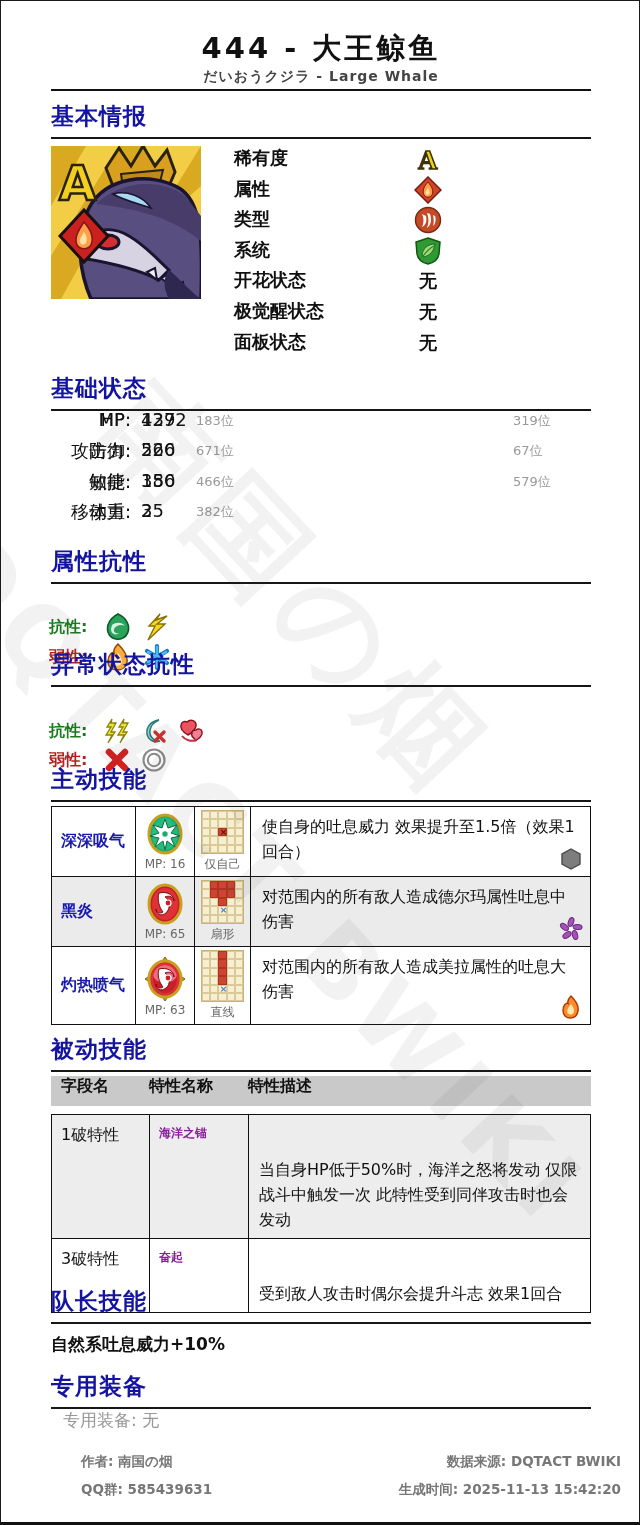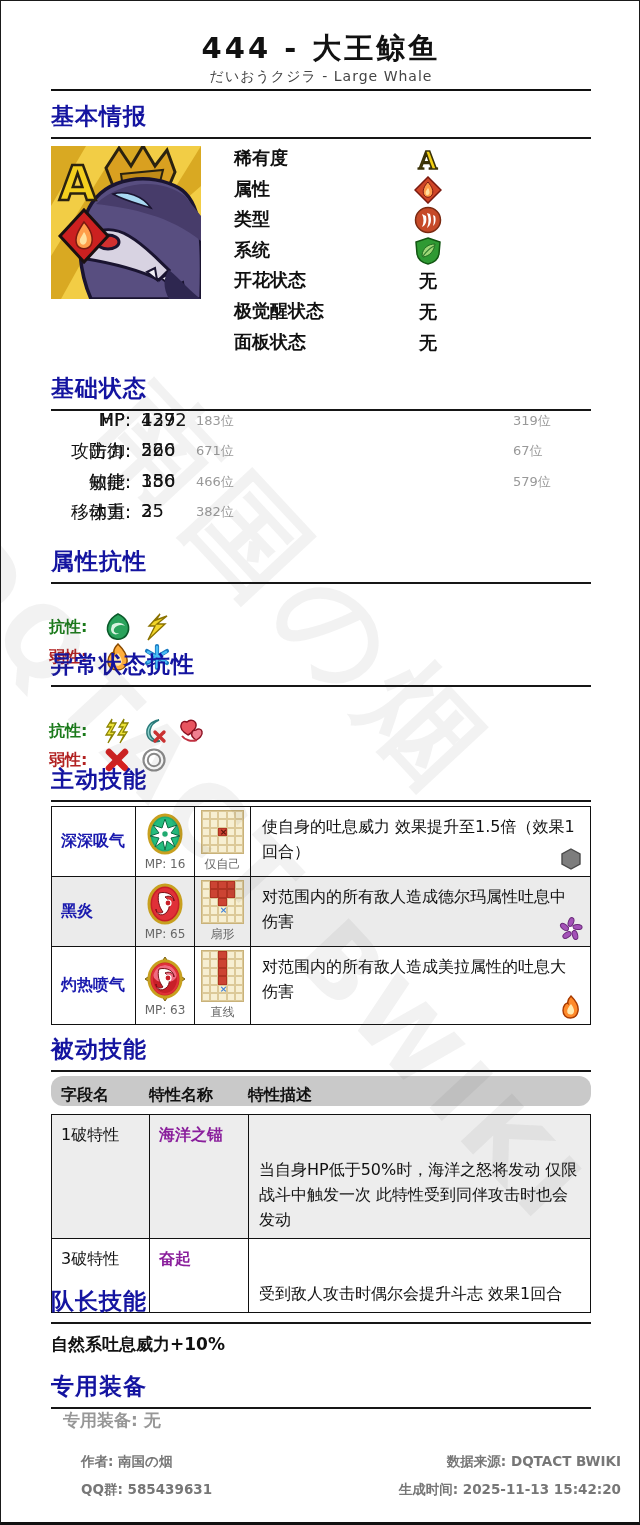--- a/index.html
+++ b/index.html
@@ -4,21 +4,21 @@
 <style>
   * { margin:0; padding:0; box-sizing:border-box; }
   html,body { background:#fff; }
   body { font-family:"DejaVu Sans","Liberation Sans",sans-serif; }
   .page { position:relative; width:640px; height:1525px; background:#fff;
           border:1px solid #1a1a1a; border-bottom:3px solid #111; overflow:hidden; }
   .abs { position:absolute; }
   .title { top:28px; left:0; width:640px; text-align:center; font-size:29px;
            font-weight:600; color:#111; letter-spacing:3px; }
   .subtitle { top:67px; left:0; width:640px; text-align:center; font-size:14px;
-              color:#444; letter-spacing:1px; }
+              color:#444; letter-spacing:1px;font-weight:bold; }
   .hr1 { top:88px; left:50px; width:540px; border-top:2px solid #111; }
   .h2 { left:50px; width:540px; font-size:23px; font-weight:bold; color:#1414a0;
         padding-bottom:5px; border-bottom:2px solid #161616; letter-spacing:1px; }
   
   .portrait { top:145px; left:50px; width:150px; height:153px; }
   .info-list { top:143px; left:233px; width:360px;font-family:Liberation Serif, serif; }
   .info-row { position:relative; height:30.6px; }
   .info-label { font-size:18px; font-weight:600; color:#111; line-height:28px; }
   .info-val { position:absolute; left:168px; top:0; width:52px; height:30px;
               display:flex; align-items:center; justify-content:center;
@@ -59,32 +59,32 @@
            position:relative; }
   .gcell.red { background:#cc4433; border-color:#b03322; }
   .gcell.caster::after, .gcell.redx::after {
       content:'×'; position:absolute; left:0; top:-2px; width:8.4px; text-align:center;
       font-size:9px; font-weight:bold; line-height:11px; }
   .gcell.caster::after { color:#3d7fd4; }
   .gcell.redx::after { color:#5a1208; }
   .amin1 { min-height:69px; } .amin2 { min-height:70px; } .amin3 { min-height:68px; }
   
   .pheader { top:1075px; left:50px; width:540px; height:30px; background:#c9c9c9;
-             display:flex; align-items:flex-end; font-size:16px; font-weight:bold; color:#111;border-radius:12px; }
+             display:flex; align-items:flex-start; font-size:16px; font-weight:bold; color:#111; }
   .ph1 { padding-left:10px; width:98px; } .ph2 { width:99px; } .ph3 { flex:1; }
   .ptable { top:1113px; left:50px; width:540px; border:1.5px solid #111; }
   .prow { display:flex; border-bottom:1px solid #111; }
   .prow:last-child { border-bottom:none; }
   .pc1 { width:98px; border-right:1px solid #111; padding:10px 4px 4px 9px; font-size:16px; color:#111; }
-  .pc2 { width:99px; border-right:1px solid #111; padding:10px 21px 4px 9px; font-size:16px;
+  .pc2 { width:99px; border-right:1px solid #111; padding:10px 21px 4px 9px; font-size:12px;
          font-weight:bold; color:#8a1f9c; }
   .pc3 { flex:1; padding:9px 10px 6px 10px; font-size:16px; line-height:25px; color:#111;margin-top:33px; }
   .pr1 { background:#ededed; min-height:90px; } .pr2 { background:#fff; min-height:57px; }
   .leader-text { top:1332px; left:50px; font-size:17px; font-weight:bold; color:#111; }
-  .equip-text { top:1408px; left:62px; font-size:17px; font-weight:700; color:#979797; }
+  .equip-text { top:1408px; left:62px; font-size:17px; font-weight:400; color:#979797; }
   
   .footer { top:1452px; left:50px; width:540px; display:flex; justify-content:space-between;margin-left:30px; }
   .fcol { display:flex; flex-direction:column; gap:10px; font-size:13.5px; color:#777;
           font-weight:600; }
   .fcol.right { text-align:right; }
   
   .wm { position:absolute; white-space:nowrap; pointer-events:none; z-index:5;
         font-weight:bold; color:rgba(70,70,70,0.07); }
   .wm1 { left:178px; top:352px; font-size:112px; letter-spacing:14px;
          transform:rotate(47deg); transform-origin:0 0; }

